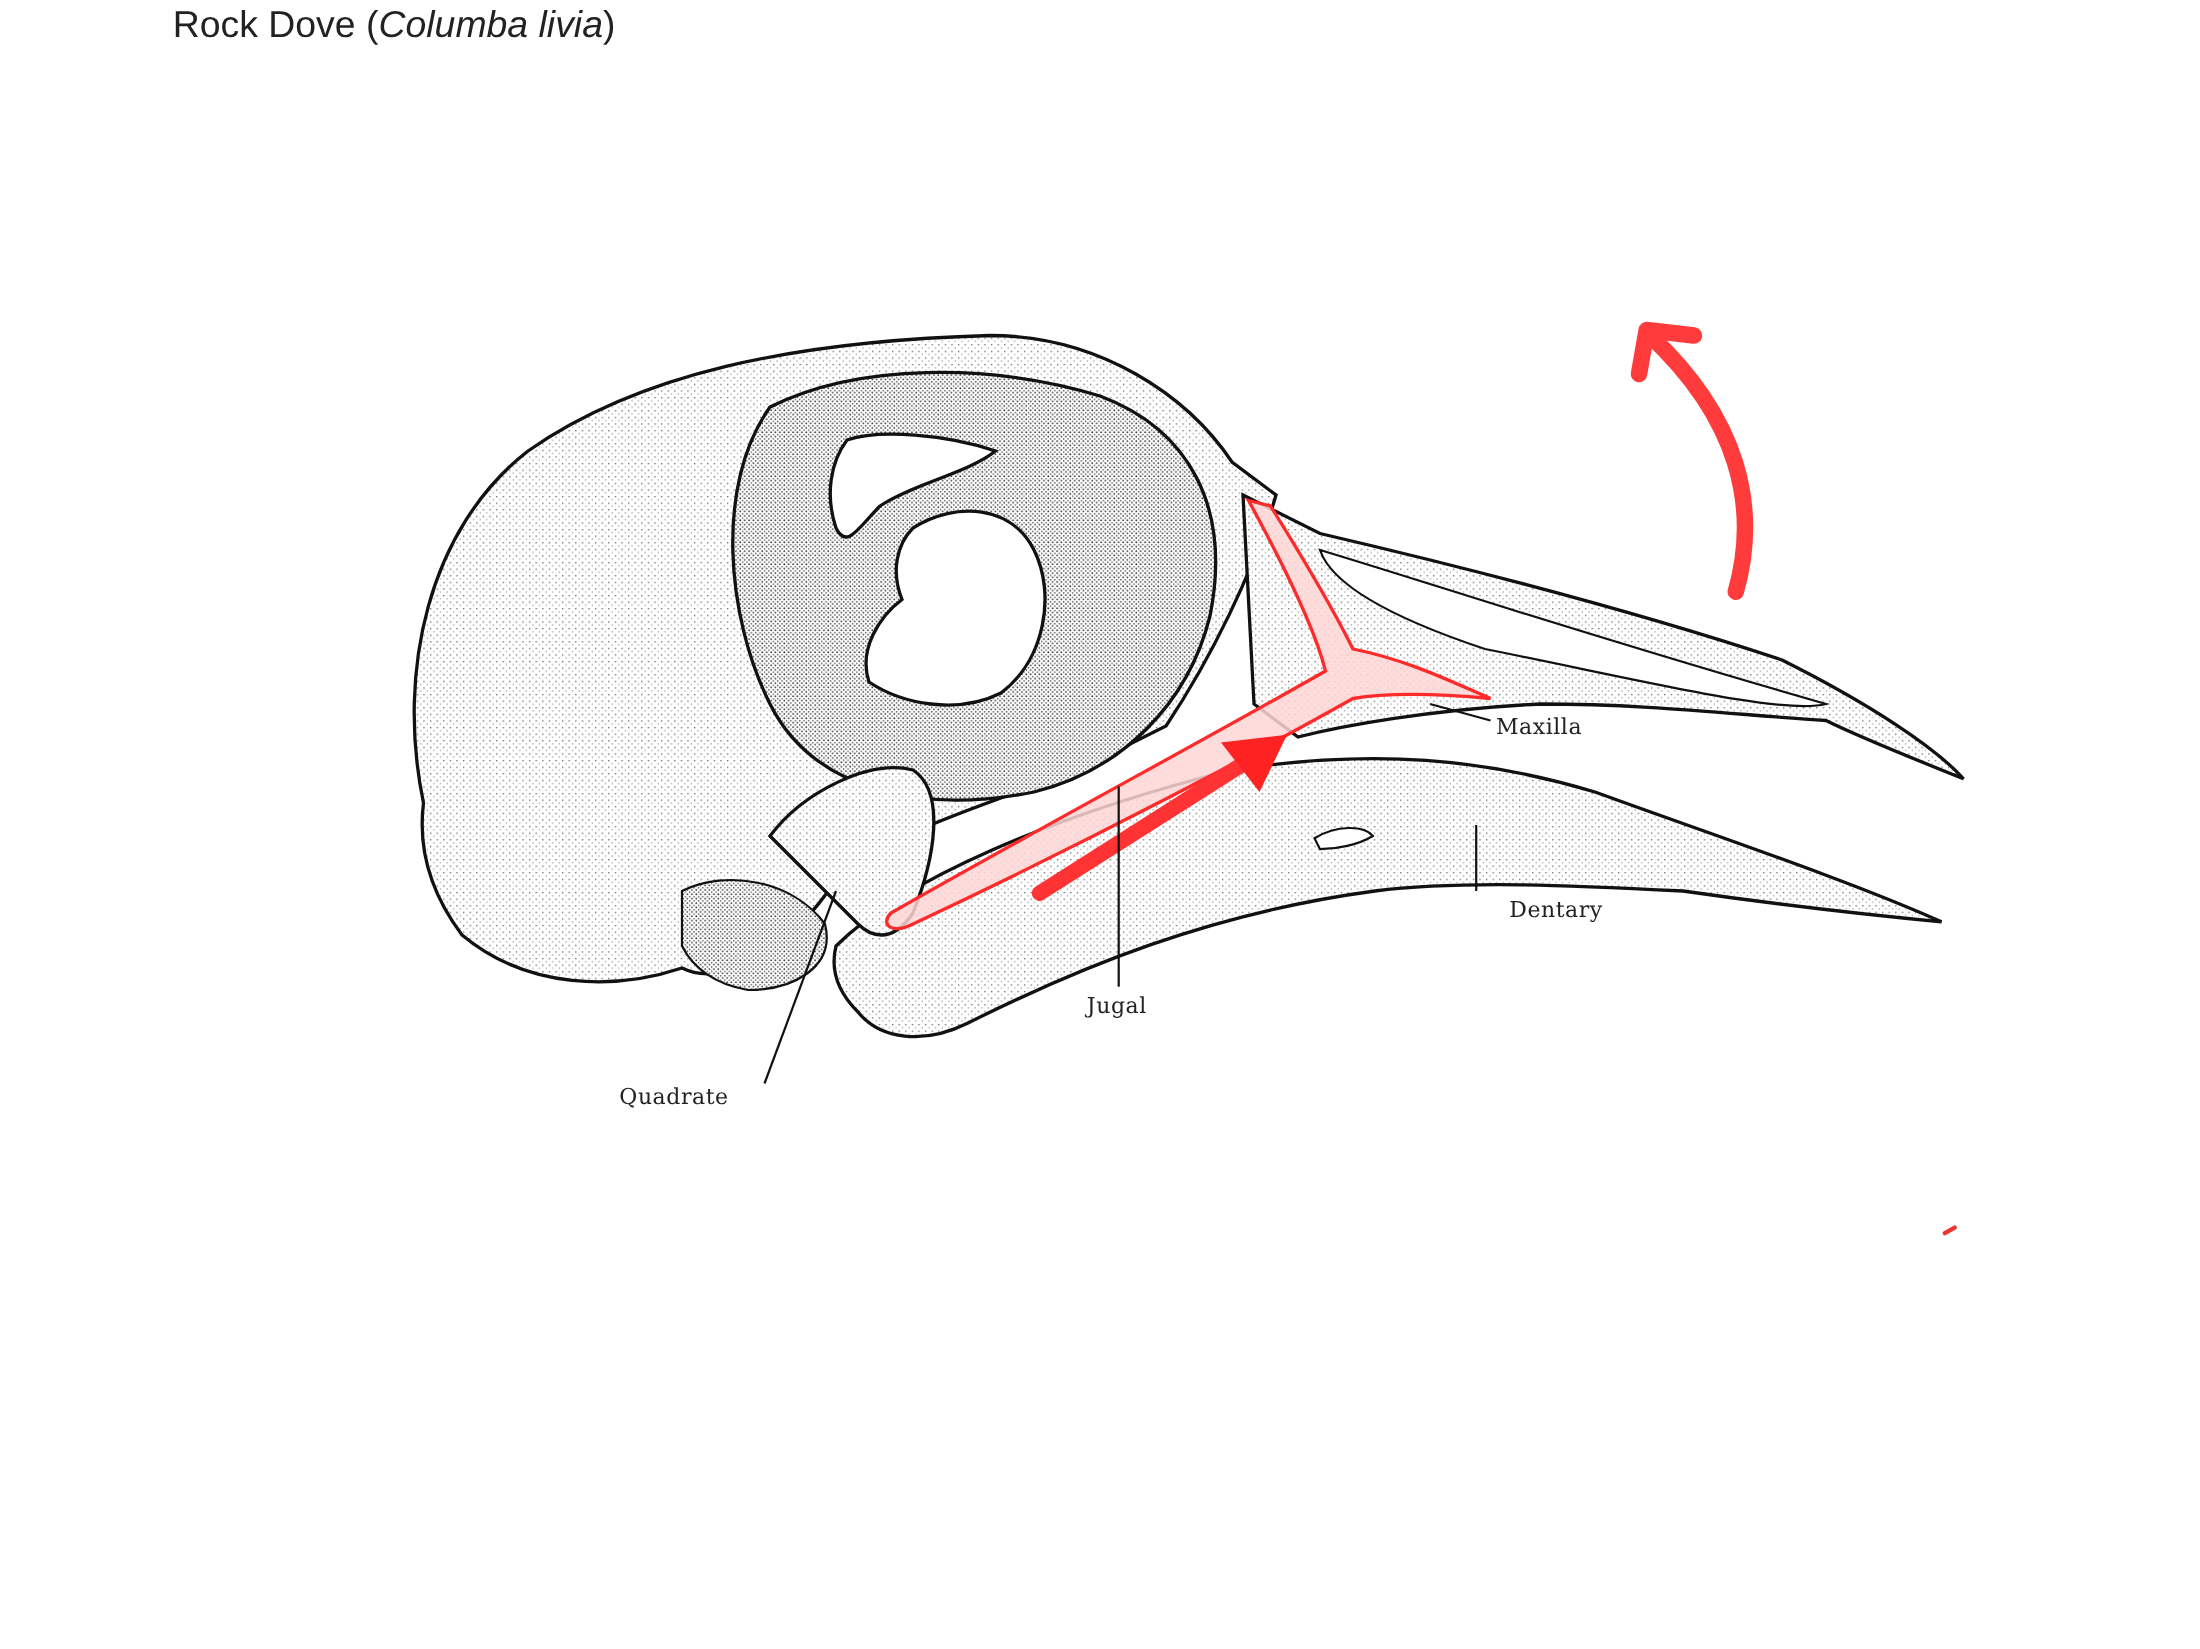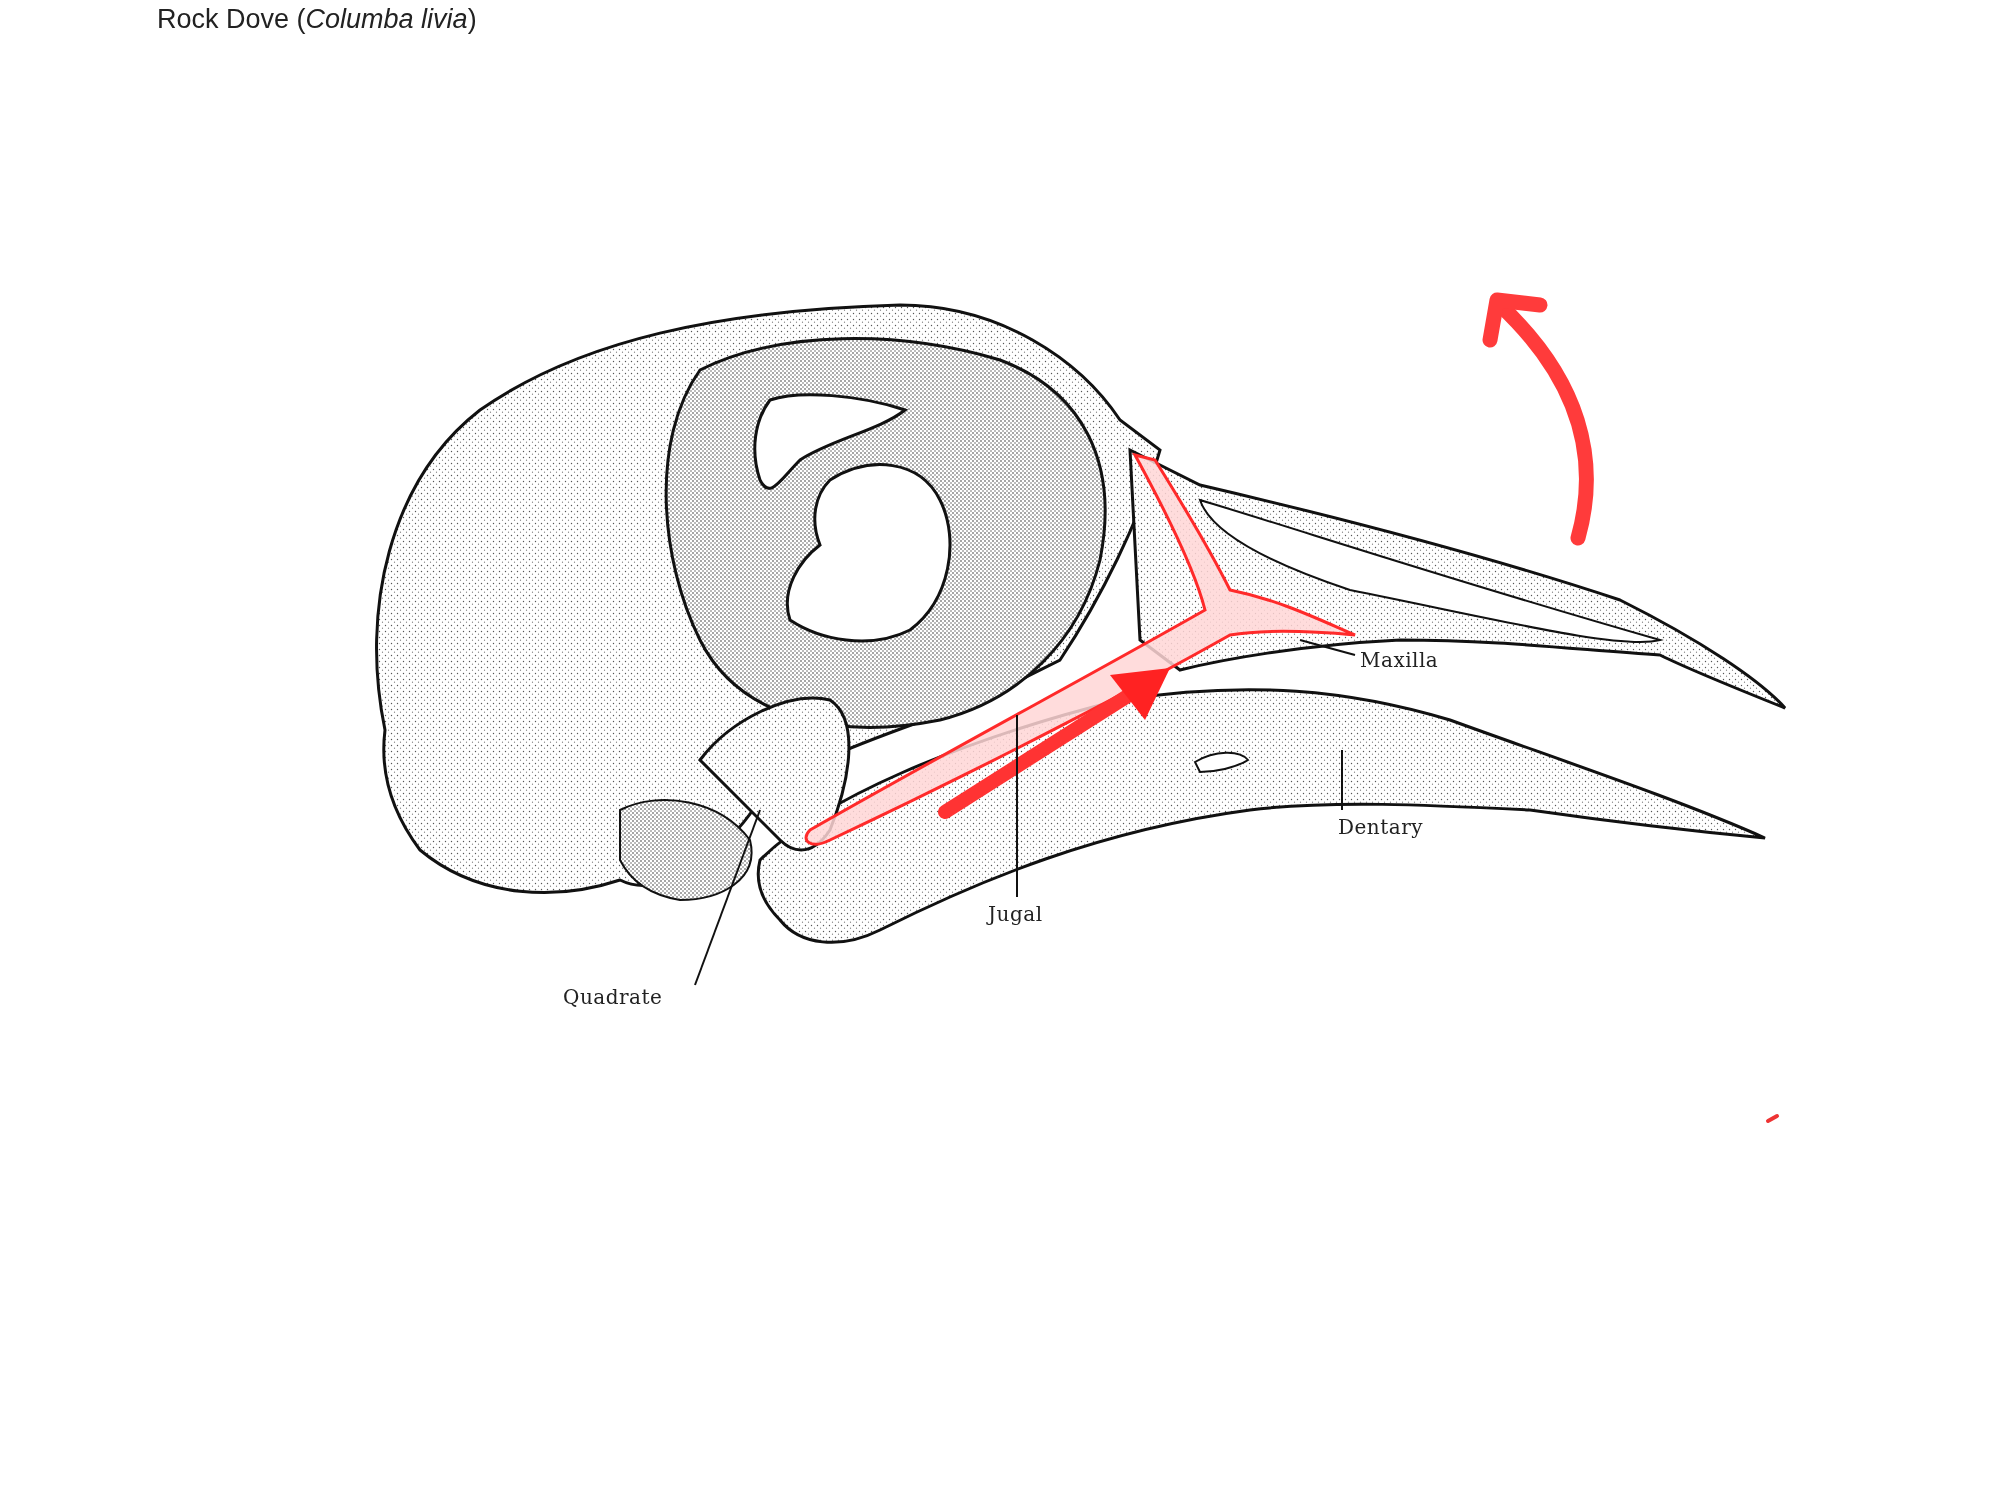--- a/index.html
+++ b/index.html
@@ -1,17 +1,17 @@
 <!DOCTYPE html>
 <html><head>
 <meta charset="utf-8">
 <style>
   html, body { margin:0; padding:0; background:#ffffff; }
   body { width:2000px; height:1499px; position:relative; overflow:hidden; font-family:"DejaVu Serif", serif; }
-  .title { position:absolute; left:157px; top:4px; font-family:"Liberation Sans", sans-serif; font-size:27px; color:#222; }
+  .title { position:absolute; left:157px; top:4px; font-family:"Liberation Sans", sans-serif; font-size:34px; color:#222; }
   .title i { font-style:italic; }
   svg.fig { position:absolute; left:0; top:0; }
   .label { position:absolute; font-family:"DejaVu Serif", serif; font-size:20px; color:#222; letter-spacing:0.5px; }
 </style>
 </head>
 <body>
 
 <div class="title">
   <span>Rock Dove (</span><i>Columba livia</i><span>)</span>
 </div>
@@ -61,15 +61,15 @@
 
   <line x1="1300" y1="640" x2="1355" y2="655" stroke="#111" stroke-width="2"></line>
   <line x1="1342" y1="750" x2="1342" y2="810" stroke="#111" stroke-width="2"></line>
   <line x1="1017" y1="715" x2="1017" y2="897" stroke="#111" stroke-width="2"></line>
   <line x1="760" y1="810" x2="695" y2="985" stroke="#111" stroke-width="2"></line>
 
   <path d="M1768,1121 L1777,1116" stroke="#e33" stroke-width="4" stroke-linecap="round"></path>
 </svg>
 
 <div class="label" style="left:1360px; top:648px;">Maxilla</div>
-<div class="label" style="left:1338px; top:815px;text-align:right;">Dentary</div>
+<div class="label" style="left:1372px; top:815px;text-align:right;">Dentary</div>
 <div class="label" style="left:988px; top:902px;text-align:center;">Jugal</div>
 <div class="label" style="left:563px; top:985px;">Quadrate</div>
 
 </body></html>

